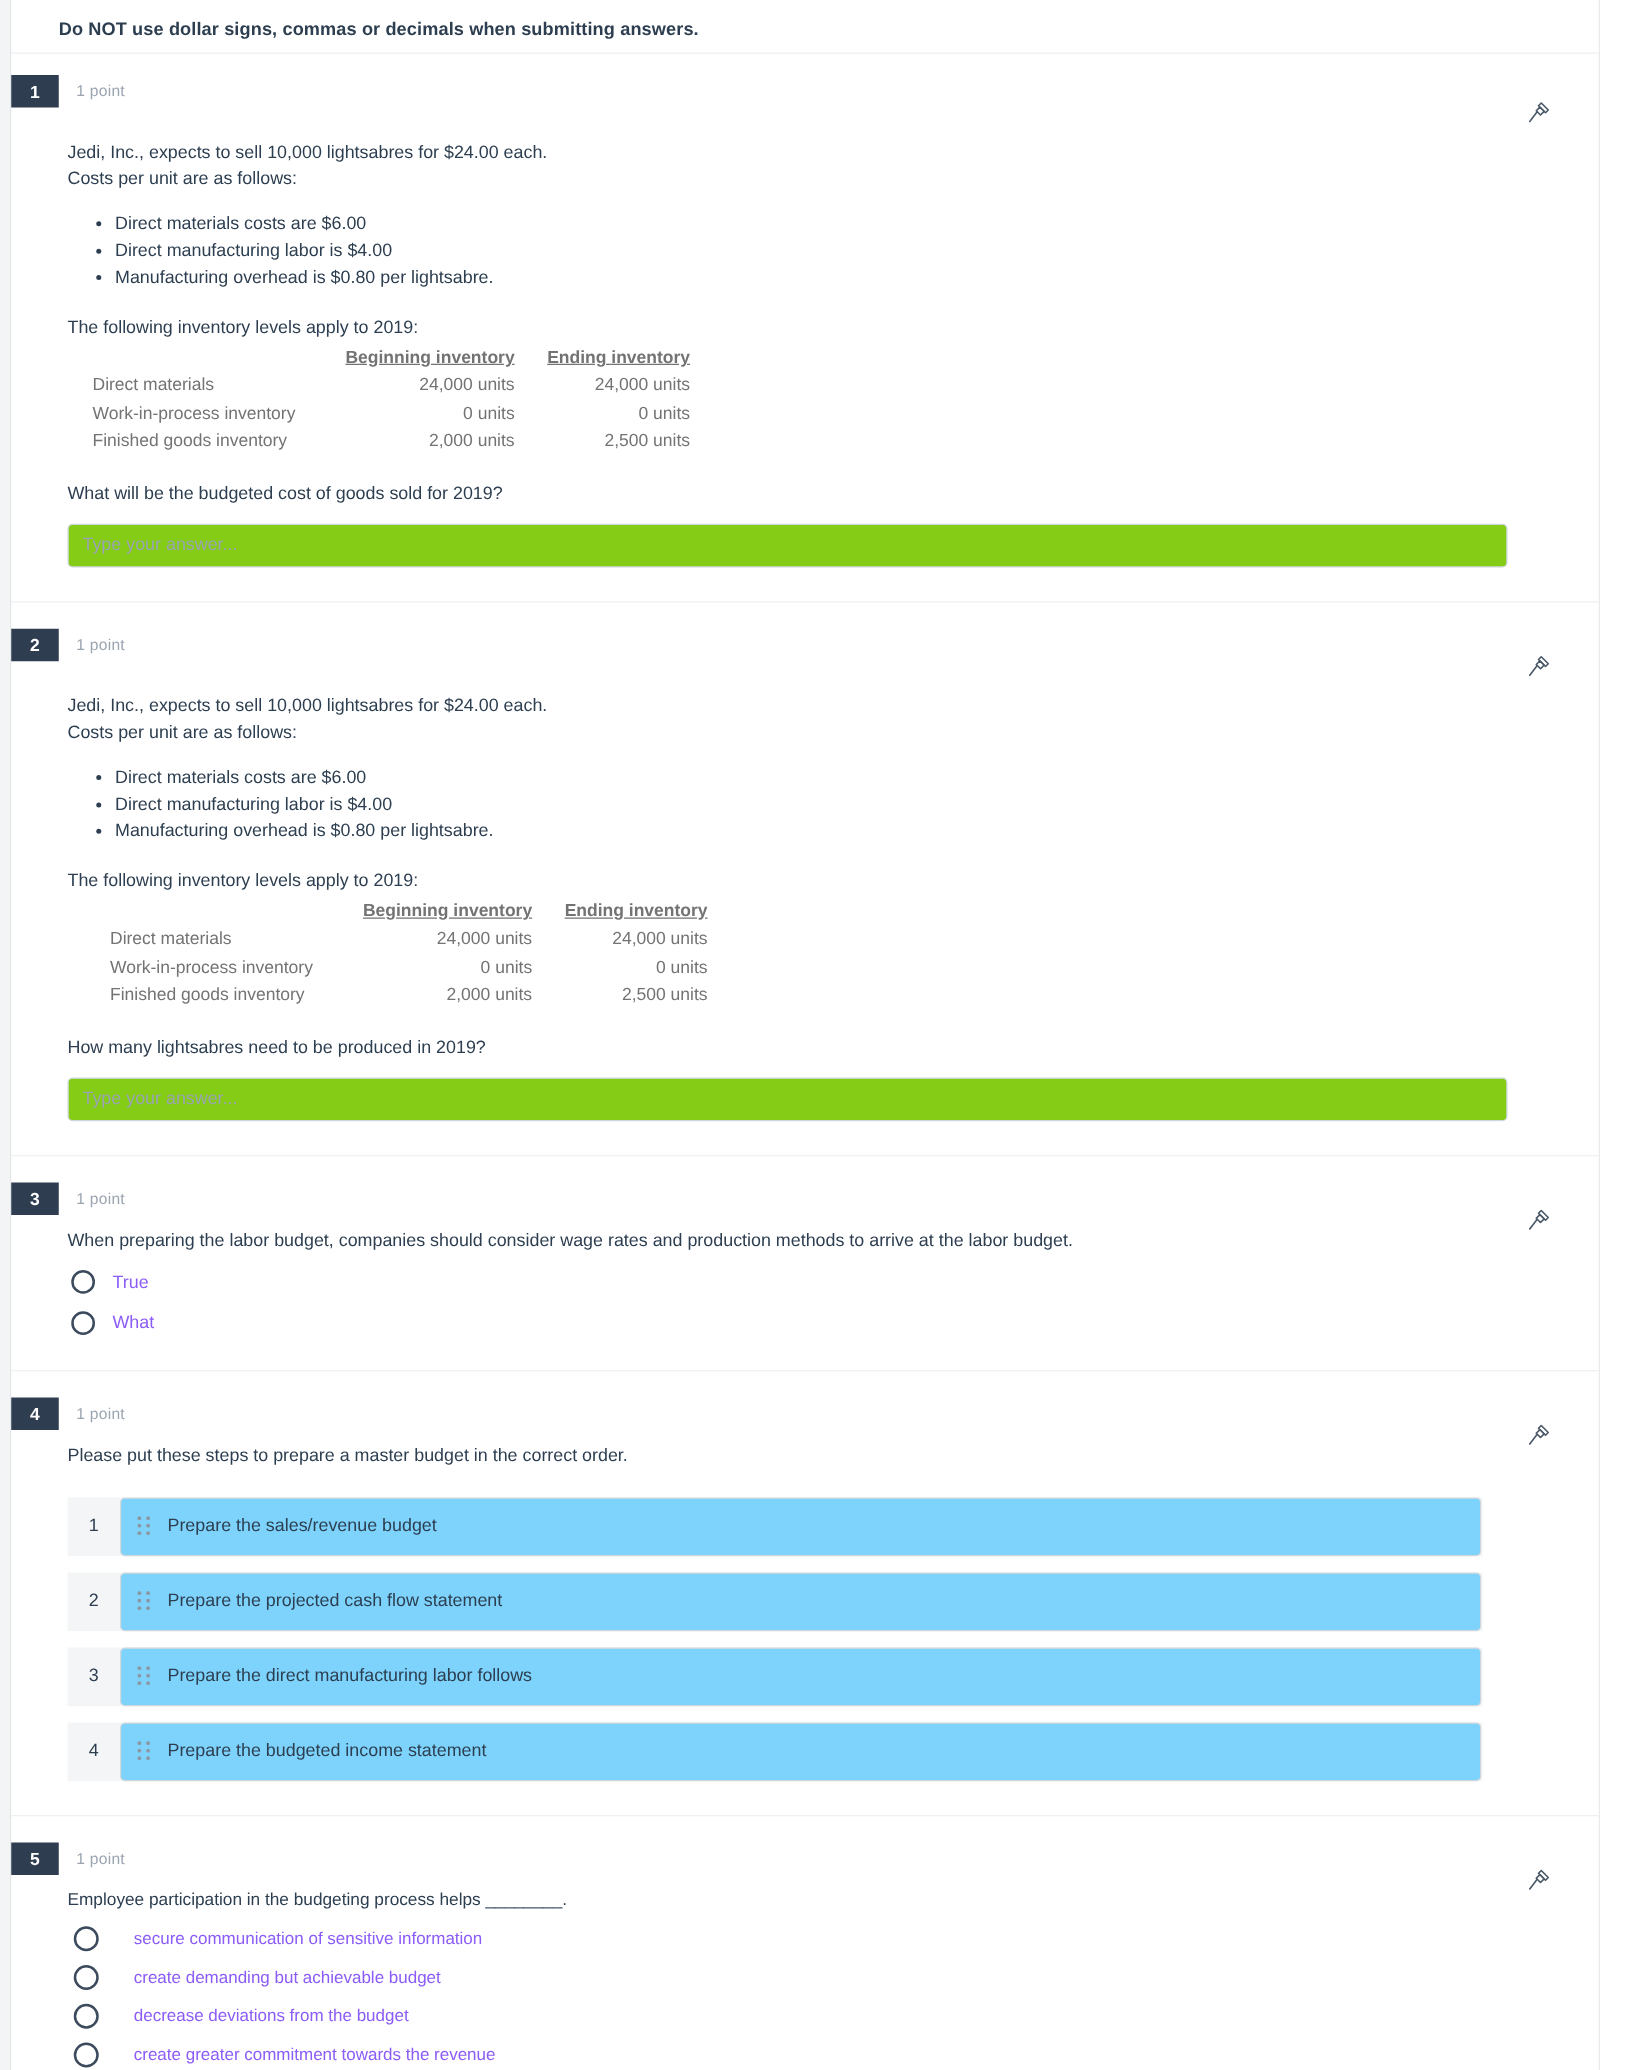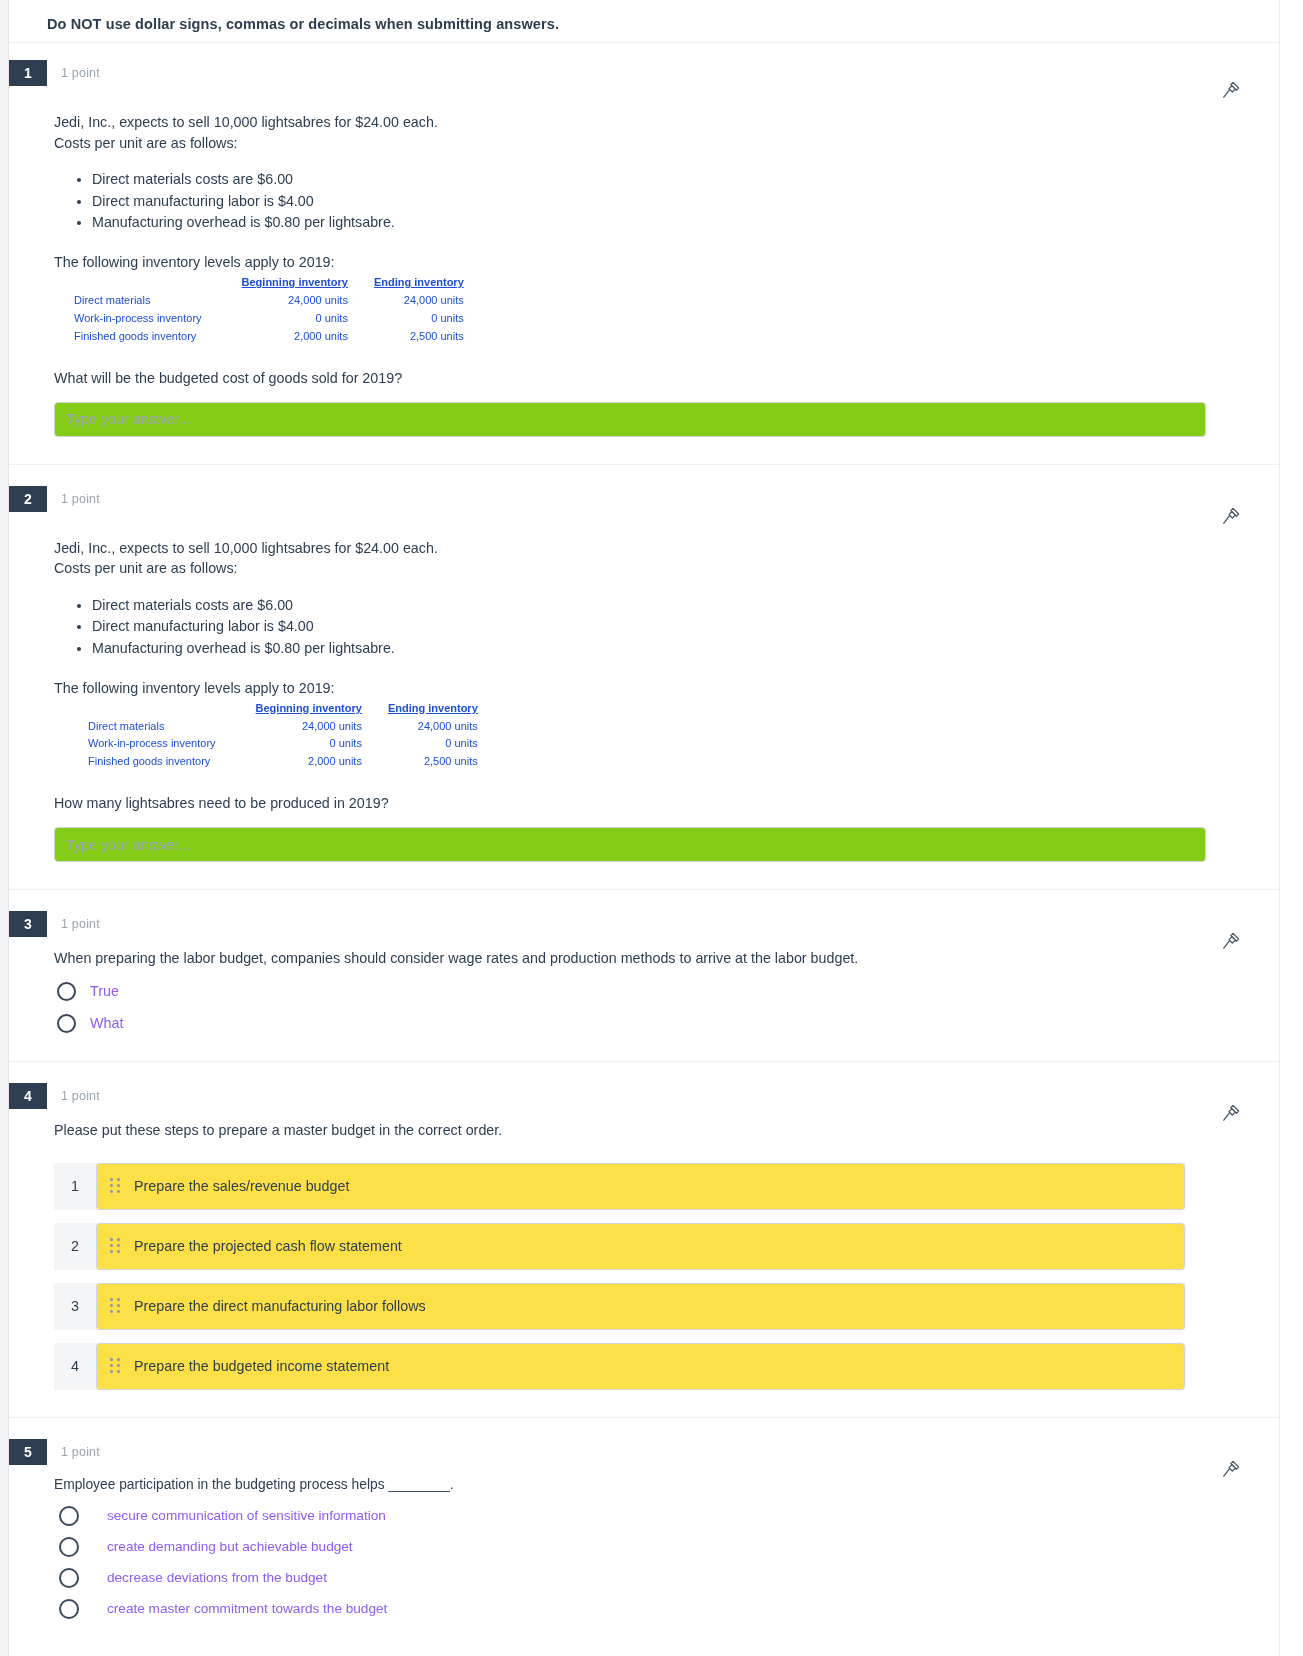--- a/index.html
+++ b/index.html
@@ -104,22 +104,22 @@
     padding-left: 38px;
     list-style: disc;
   }
   ul.bullets li { margin: 0 0 2px 0; line-height: 1.35; }
 
   .inv-intro { margin-top: 20px; }
 
   table.inv {
     margin-top: 2px;
     border-collapse: collapse;
-    font-size: 11px;
-    color: #1d4ed8;
+    font-size: 14px;
+    color: #737373;
   }
   table.inv th {
     font-weight: 700;
     text-decoration: underline;
     padding: 0 0 1px 0;
     text-align: center;
     white-space: nowrap;
   }
   table.inv th.blank { text-decoration: none; }
   table.inv td { padding: 1px 0; white-space: nowrap; }
@@ -187,21 +187,21 @@
     width: 42px;
     flex: 0 0 auto;
     display: flex;
     align-items: center;
     justify-content: center;
     font-size: 14.3px;
     color: #2c3e50;
   }
   .order-card {
     flex: 1 1 auto;
-    background: #fde047;
+    background: #7dd3fc;
     border: 1px solid #cfd6dc;
     border-radius: 4px;
     display: flex;
     align-items: center;
     padding-left: 13px;
     margin-right: 1px;
   }
   .grip {
     width: 10px;
     height: 16px;
@@ -503,21 +503,21 @@
           <div class="radio-row">
             <span class="radio-dot"></span>
             <span class="radio-label">create demanding but achievable budget</span>
           </div>
           <div class="radio-row">
             <span class="radio-dot"></span>
             <span class="radio-label">decrease deviations from the budget</span>
           </div>
           <div class="radio-row">
             <span class="radio-dot"></span>
-            <span class="radio-label">create master commitment towards the budget</span>
+            <span class="radio-label">create greater commitment towards the revenue</span>
           </div>
         </div>
       </div>
 
     </div>
 
   </div>
 </div>
 
 </body></html>

